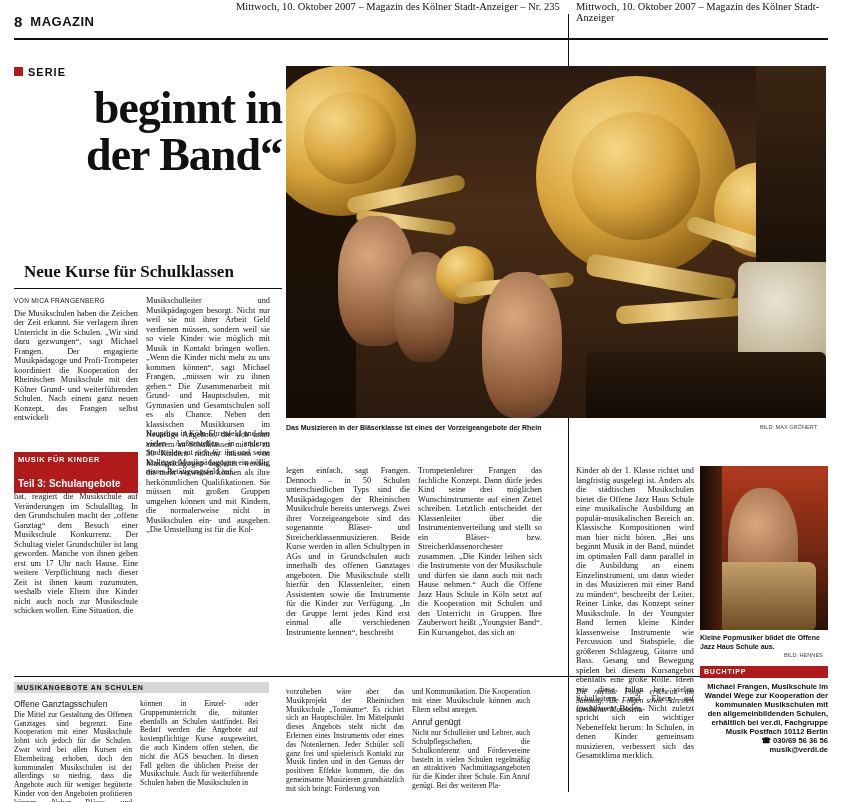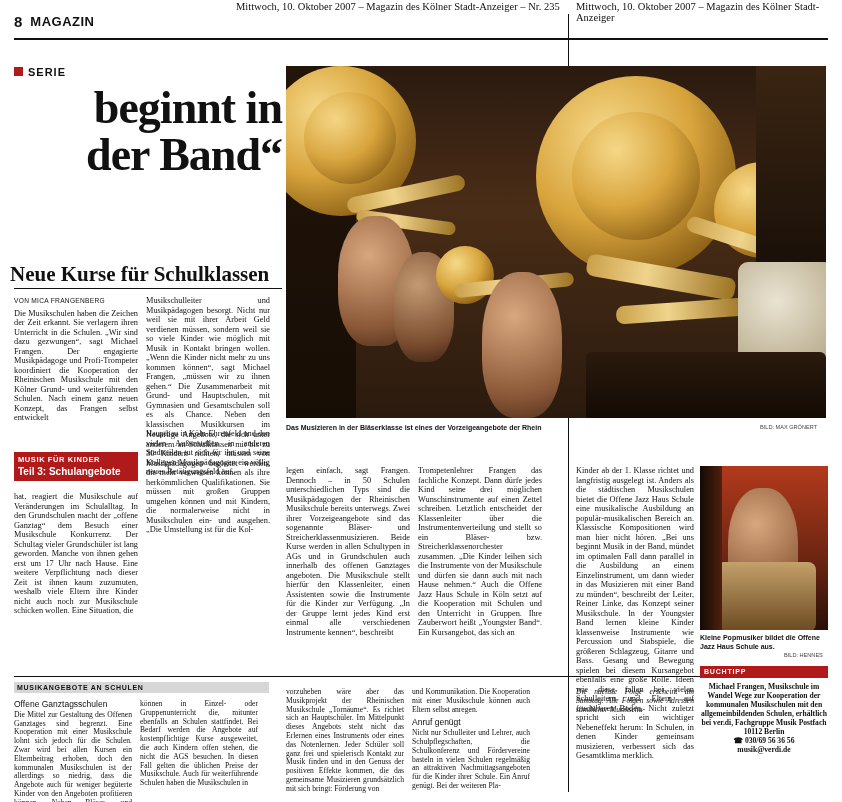--- a/index.html
+++ b/index.html
@@ -32,36 +32,36 @@
 
   
   .headline {
     position: absolute; left: 10px; top: 84px; width: 272px;
     font-family: "Liberation Serif", serif; font-weight: bold;
     font-size: 46px; line-height: 47px; letter-spacing: -1px;
     text-align: right;
   }
   .headline .l1 { display: block; }
   .subhead {
-    position: absolute; left: 10px; top: 262px; width: 270px;
-    font-family: "Liberation Serif", serif; font-weight: bold; font-size: 21px;
+    position: absolute; left: 24px; top: 262px; width: 270px;
+    font-family: "Liberation Serif", serif; font-weight: bold; font-size: 17px;
   }
   .subhead-rule { position: absolute; left: 14px; top: 288px; width: 268px; height: 1px; background: #111; }
 
   
   .col { position: absolute; font-size: 8.3px; line-height: 9.5px; text-align: justify; hyphens: auto; }
   .byline { font-family: "Liberation Sans", sans-serif; font-size: 6.6px; letter-spacing: .3px; margin-bottom: 3px; }
 
   .c1 { left: 14px; top: 296px; width: 124px; }
   .c2 { left: 146px; top: 296px; width: 124px; }
 
   
   .redbox { position: absolute; left: 14px; top: 452px; width: 124px; background: #b01a1a; color: #fff; padding: 3px 4px 4px 4px; }
   .redbox .t1 { font-family: "Liberation Sans", sans-serif; font-weight: bold; font-size: 7.5px; letter-spacing: .6px; }
-  .redbox .t2 { font-family: "Liberation Sans", sans-serif; font-weight: bold; font-size: 10px; margin-top: 2px; }
+  .redbox .t2 { font-family: "Liberation Sans", sans-serif; font-weight: bold; font-size: 10px; margin-top: 14px; }
 
   .c1b { left: 14px; top: 492px; width: 124px; }
   .c2b { left: 146px; top: 430px; width: 124px; }
   .c3 { left: 286px; top: 466px; width: 124px; }
   .c4 { left: 418px; top: 466px; width: 124px; }
   .c5 { left: 576px; top: 466px; width: 118px; }
 
   
   .photo-main {
     position: absolute; left: 286px; top: 66px; width: 540px; height: 352px;
@@ -96,22 +96,22 @@
   .italic-note { font-style: italic; }
 
   
   .tipbar {
     position: absolute; left: 700px; top: 666px; width: 128px; height: 12px;
     background: #b01a1a; color: #fff; font-family: "Liberation Sans", sans-serif;
     font-weight: bold; font-size: 7px; letter-spacing: .8px; padding: 2px 0 0 4px;
   }
   .tipbox {
     position: absolute; left: 700px; top: 682px; width: 128px;
-    font-family: Liberation Serif, serif; font-weight: bold;
-    font-size: 7.6px; line-height: 9px; text-align: center;
+    font-family: Liberation Sans, sans-serif; font-weight: bold;
+    font-size: 7.6px; line-height: 9px; text-align: right;
   }
   .tipbox .phone { font-weight: bold; }
   .tipbox .mail { font-weight: bold; }
 
   
   .ph-bg { position: absolute; inset: 0; background: linear-gradient(180deg,#2b1a10 0%,#4a2d16 40%,#2a1a0e 100%); }
   .blob { position: absolute; border-radius: 50%; filter: blur(0.5px); }
   .brass { position: absolute; border-radius: 50%;
     background: radial-gradient(circle at 35% 30%, #f6d98a 0%, #d8a43c 45%, #8a5f16 80%, #5a3c0c 100%); }
   .tube { position: absolute; background: linear-gradient(90deg,#caa04a,#f0d48c 40%,#9c7324); border-radius: 8px; }

